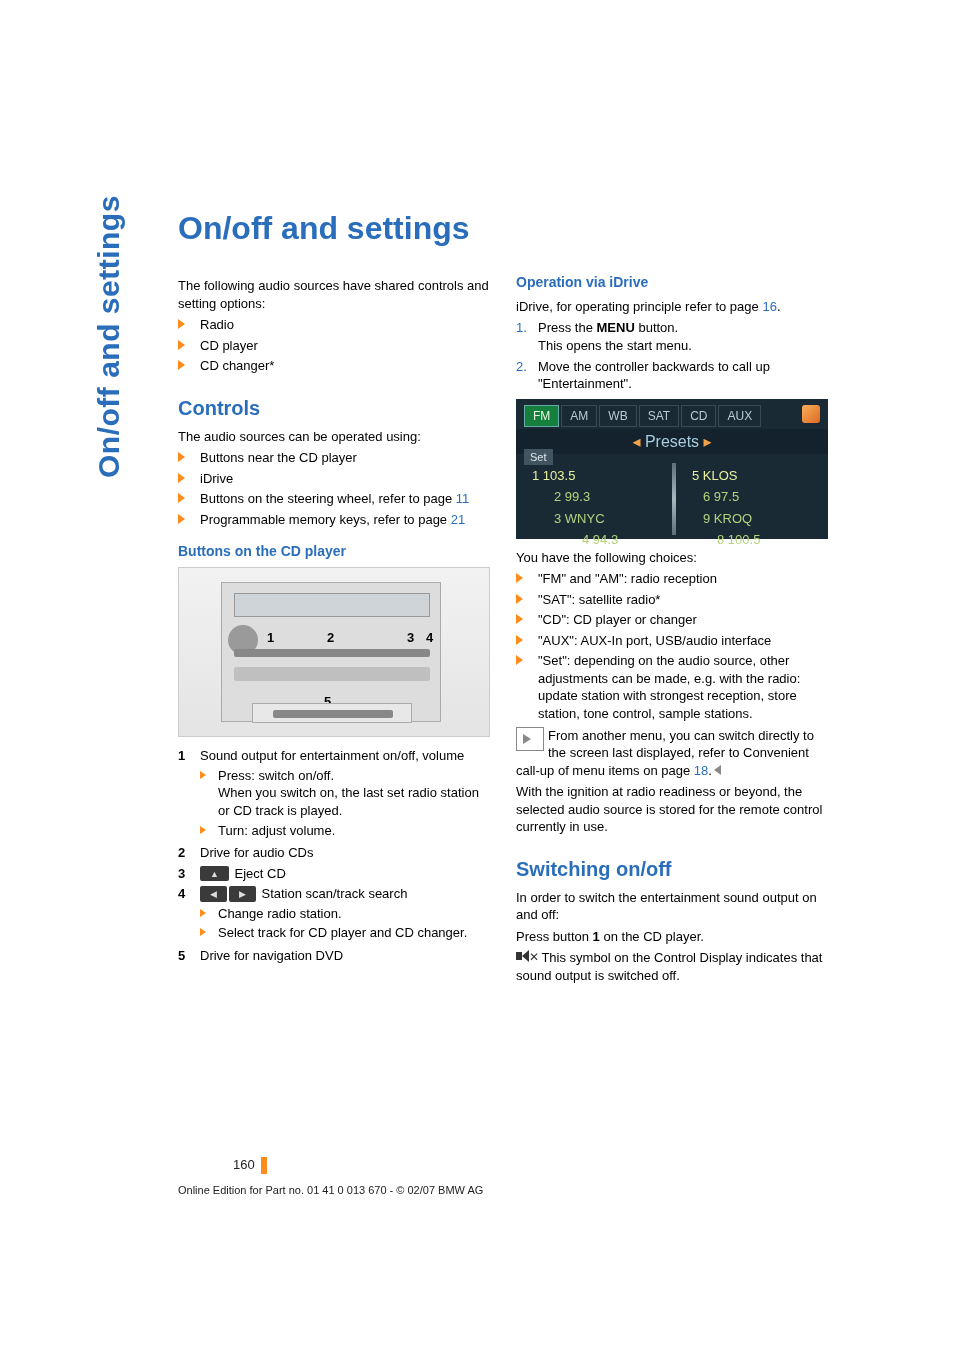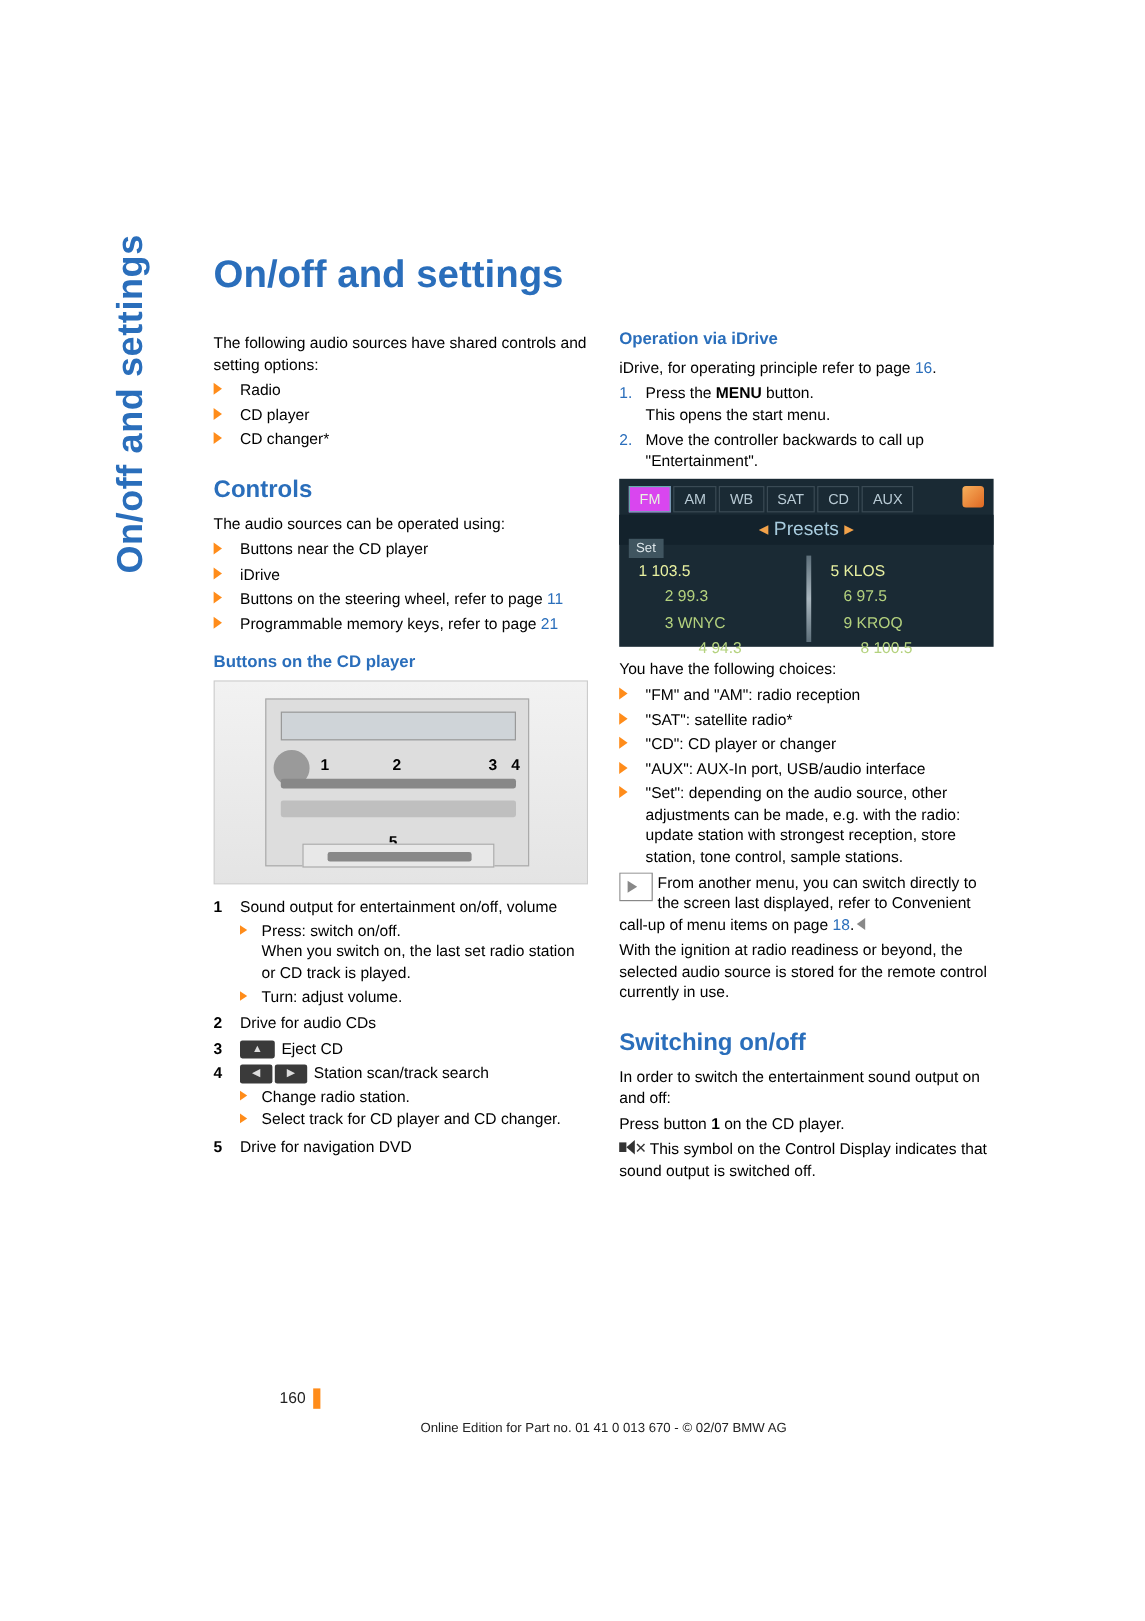--- a/index.html
+++ b/index.html
@@ -64,21 +64,20 @@
   .bold { font-weight: bold; }
   .footer {
     position: absolute;
     left: 178px; bottom: 155px;
     width: 650px;
     font-size: 11px;
     color: #222;
     text-align: left;
   }
   .footer-line {
-    text-align: center;
     font-size: 11px;
     margin-top: 10px;
   }
   .pagenum {
     display: inline-block;
     margin-left: 55px;
     font-size: 13px;
     border-right: 6px solid #ff8c1a;
     padding-right: 6px;
     padding-bottom: 2px;
@@ -116,21 +115,21 @@
   .fig1 .tray { position:absolute; left: 30px; top:120px; width: 160px; height: 20px; border:1px solid #aaa; background:#e8e8e8;}
 
   
   .fig2 {
     width: 100%; height: 140px;
     background: #1a2a34; position: relative; margin: 6px 0 10px 0;
     color: #cfd6da; font-size: 12px;
   }
   .fig2 .tabs { position:absolute; top:6px; left:0; right:0; display:flex; gap:2px; padding:0 8px; font-size:12px;}
   .fig2 .tab { padding: 2px 8px; border:1px solid #3a4a54; color:#b8cad4;}
-  .fig2 .tab.active { background:#d946ef; color:#e8f4e0; border-color:#6aa; }
+  .fig2 .tab.active { background:#15803d; color:#e8f4e0; border-color:#6aa; }
   .fig2 .iconright { width:18px; height:18px; border-radius:3px; background:linear-gradient(135deg,#f7b05c,#e06822); margin-left:auto; }
   .fig2 .presets { position:absolute; top:30px; left:0; right:0; text-align:center; background:#13222c; padding:2px 0; color:#a8ccde; font-size:16px;}
   .fig2 .presets .ar { color:#f2a24a; }
   .fig2 .setlbl { position:absolute; left:8px; top:50px; background:#405560; color:#dfe8ec; font-size:11px; padding:1px 6px;}
   .fig2 .stationarea { position:absolute; top:66px; left:0; right:0; height: 70px; }
   .fig2 .srow { display:flex; }
   .fig2 .scell { flex:1; padding: 2px 0 2px 24px; font-size: 13px; color:#b4d27e; white-space:nowrap;}
   .fig2 .scell.active { color:#e8f0a0; }
   .fig2 .divider { position:absolute; left:50%; top:64px; width:4px; height:72px; background:linear-gradient(180deg,#5d6f7a,#aab7bf,#5d6f7a); }
   .fig2 .r1 .scell:first-child{padding-left:16px;}

